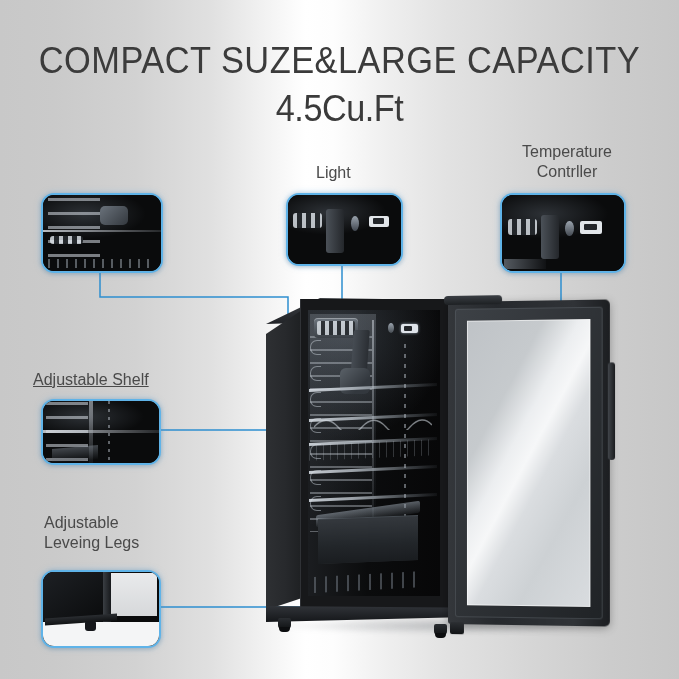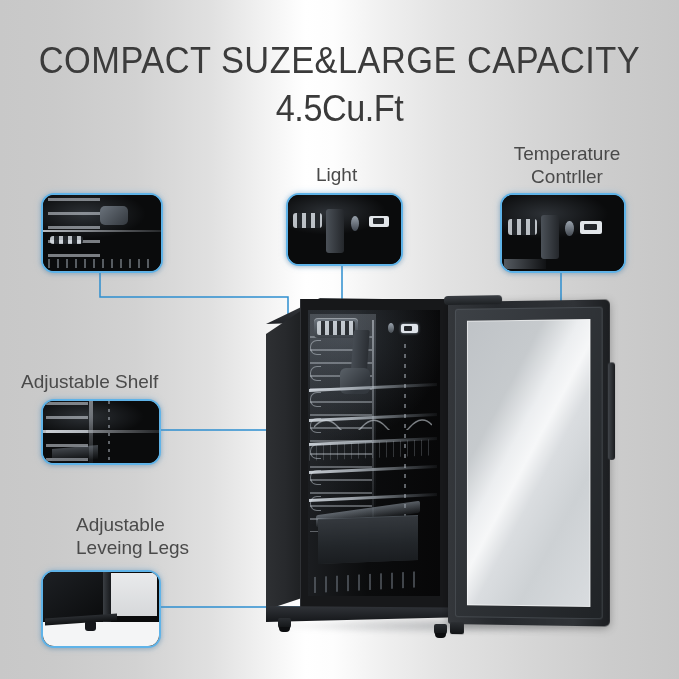--- a/index.html
+++ b/index.html
@@ -58,21 +58,21 @@
     color: #3b3b3b;
     font-weight: 400;
     letter-spacing: -0.5px;
     transform: scaleX(0.95);
     transform-origin: center center;
   }
 
   
   .callout-label {
     position: absolute;
-    font-size: 19px;
+    font-size: 16px;
     color: #4a4a4a;
     line-height: 1.23;
     font-weight: 400;
     white-space: pre-line;
   }
 
   
   .thumb {
     position: absolute;
     border: 2.2px solid #5fb3e8;
@@ -509,40 +509,40 @@
       <div style="position:absolute; left:32%; top:26%; width:15%; height:58%;
                   background:linear-gradient(to right,#4b5158,#24272b); border-radius:3px;"></div>
       <div style="position:absolute; left:52%; top:34%; width:7%; height:20%;
                   background:linear-gradient(to bottom,#9aa3ad,#434951); border-radius:50%;"></div>
       <div class="t-panel" style="left:64%; top:34%; width:18%; height:17%;"></div>
       <div style="position:absolute; left:2%; bottom:2%; width:34%; height:14%;
                   background:linear-gradient(to right, rgba(160,170,182,0.5), rgba(40,44,50,0.2));"></div>
     </div>
   </div>
 
-  <div class="callout-label" style="left:21px; top:370px; width:210px;">Adjustable Shelf</div>
+  <div class="callout-label" style="left:33px; top:370px; width:210px;text-decoration:underline;">Adjustable Shelf</div>
   <div class="thumb" style="left:41px; top:399px; width:116px; height:62px;">
     <div class="thumb-inner">
       <div class="t-dark"></div>
       <div class="t-glow"></div>
       <div class="t-coils" style="left:3%; top:2%; width:36%; height:96%;"></div>
       <div class="t-shelfline" style="top:47%; height:3px;"></div>
       <div style="position:absolute; left:40%; top:0; width:3%; height:100%;
                   background:linear-gradient(to bottom, rgba(210,216,224,0.55), rgba(60,66,72,0.2));"></div>
       <div style="position:absolute; left:56%; top:0; width:2%; height:100%;
                   background:repeating-linear-gradient(to bottom,
                     rgba(200,208,218,0.45) 0px, rgba(200,208,218,0.45) 3px,
                     rgba(0,0,0,0) 3px, rgba(0,0,0,0) 8px);"></div>
       <div style="position:absolute; left:8%; bottom:4%; width:40%; height:22%;
                   background:linear-gradient(to bottom, rgba(150,160,172,0.4), rgba(30,34,38,0.1));
                   transform:skewY(-5deg);"></div>
     </div>
   </div>
 
-  <div class="callout-label" style="left:44px; top:513px; width:190px;margin-left:32px;">Adjustable
+  <div class="callout-label" style="left:44px; top:513px; width:190px;">Adjustable
 Leveing Legs</div>
   <div class="thumb" style="left:41px; top:570px; width:116px; height:74px;">
     <div class="thumb-inner">
       <div class="t-dark"></div>
       <div style="position:absolute; left:0; top:0; width:56%; height:66%;
                   background:linear-gradient(to bottom right,#1d2024,#0a0b0c);"></div>
       <div style="position:absolute; left:58%; top:2%; width:40%; height:58%;
                   background:linear-gradient(to bottom,#e9eaec,#d6d8da);"></div>
       <div style="position:absolute; left:52%; top:0; width:7%; height:70%;
                   background:linear-gradient(to right,#3a3e43,#17191c);"></div>

